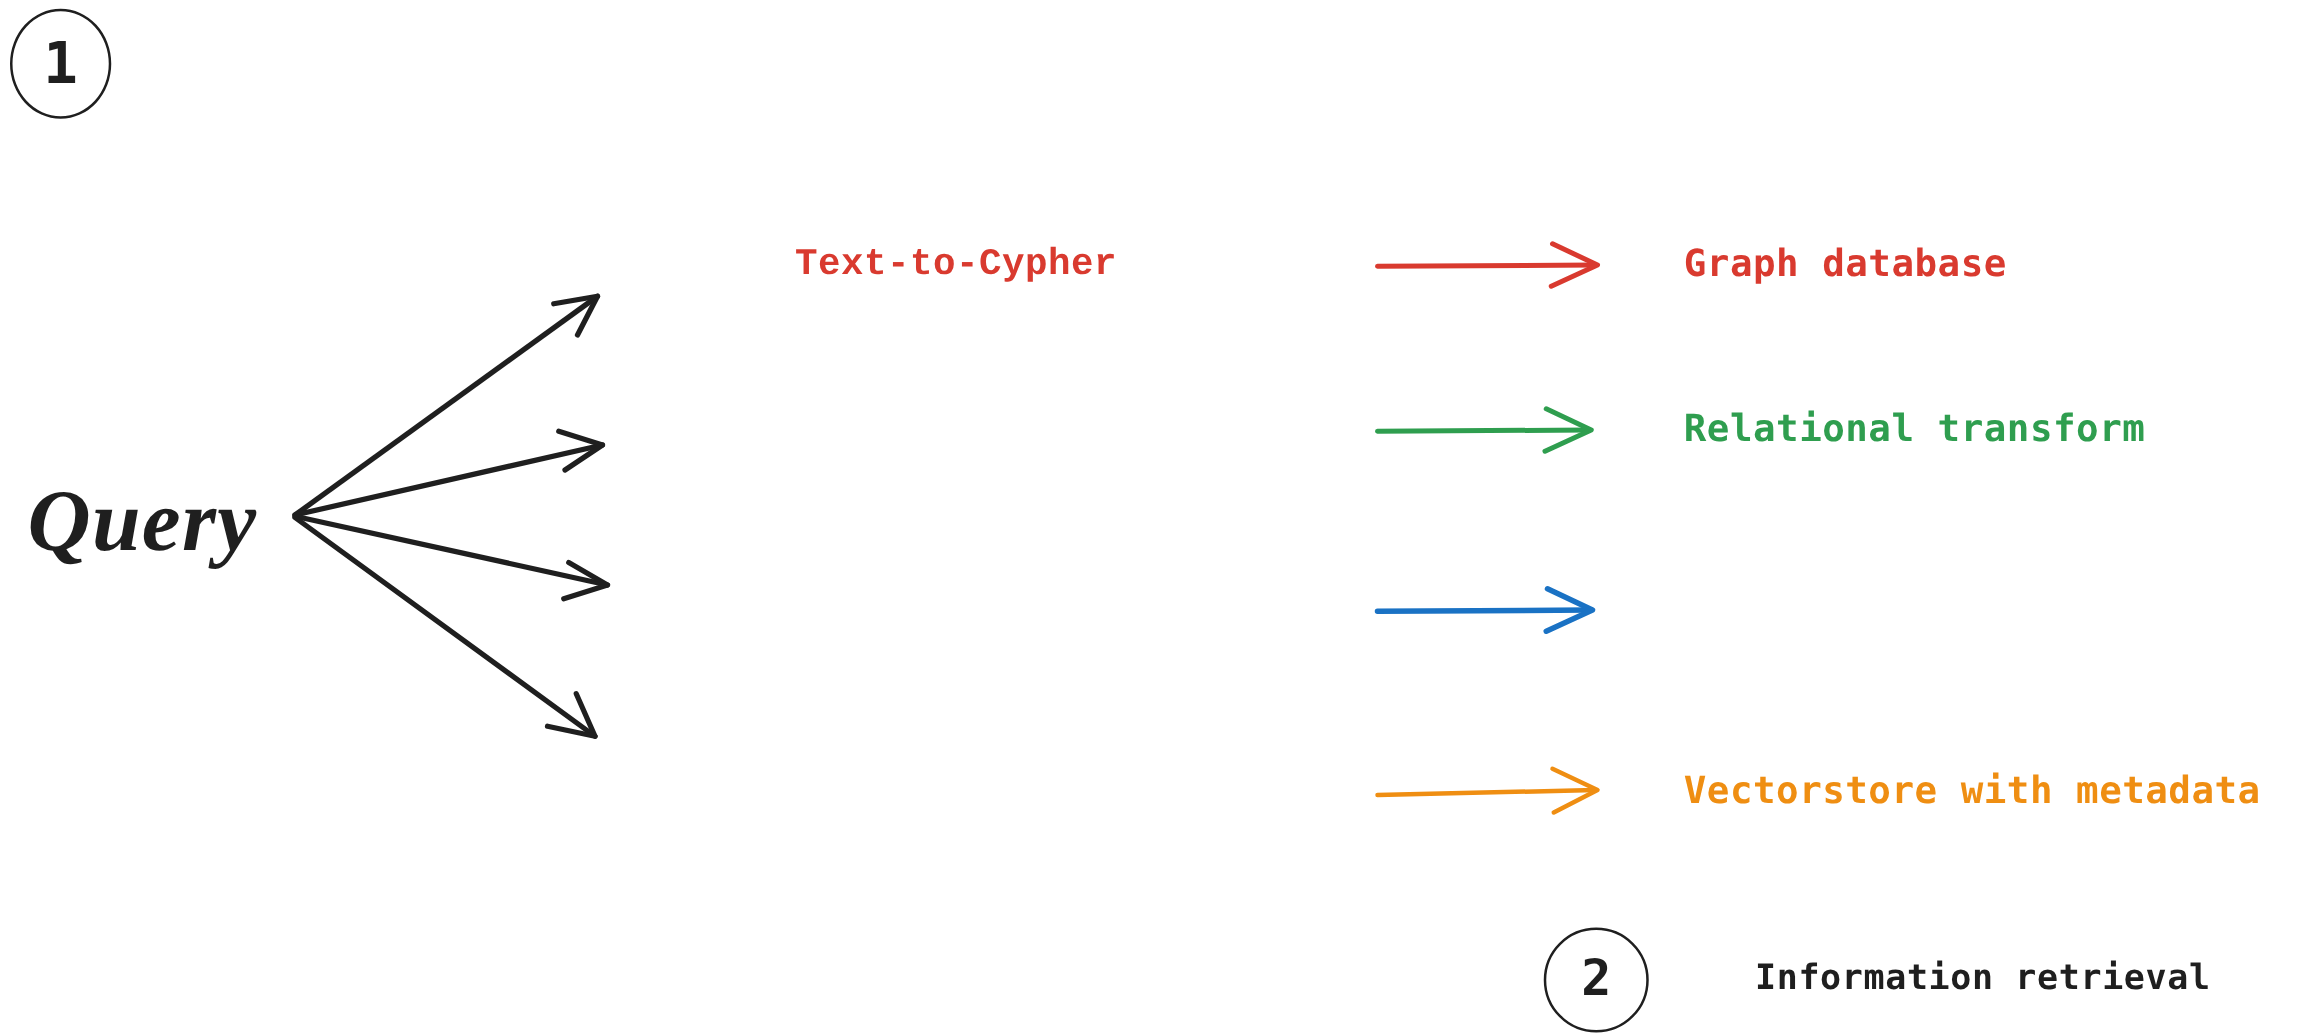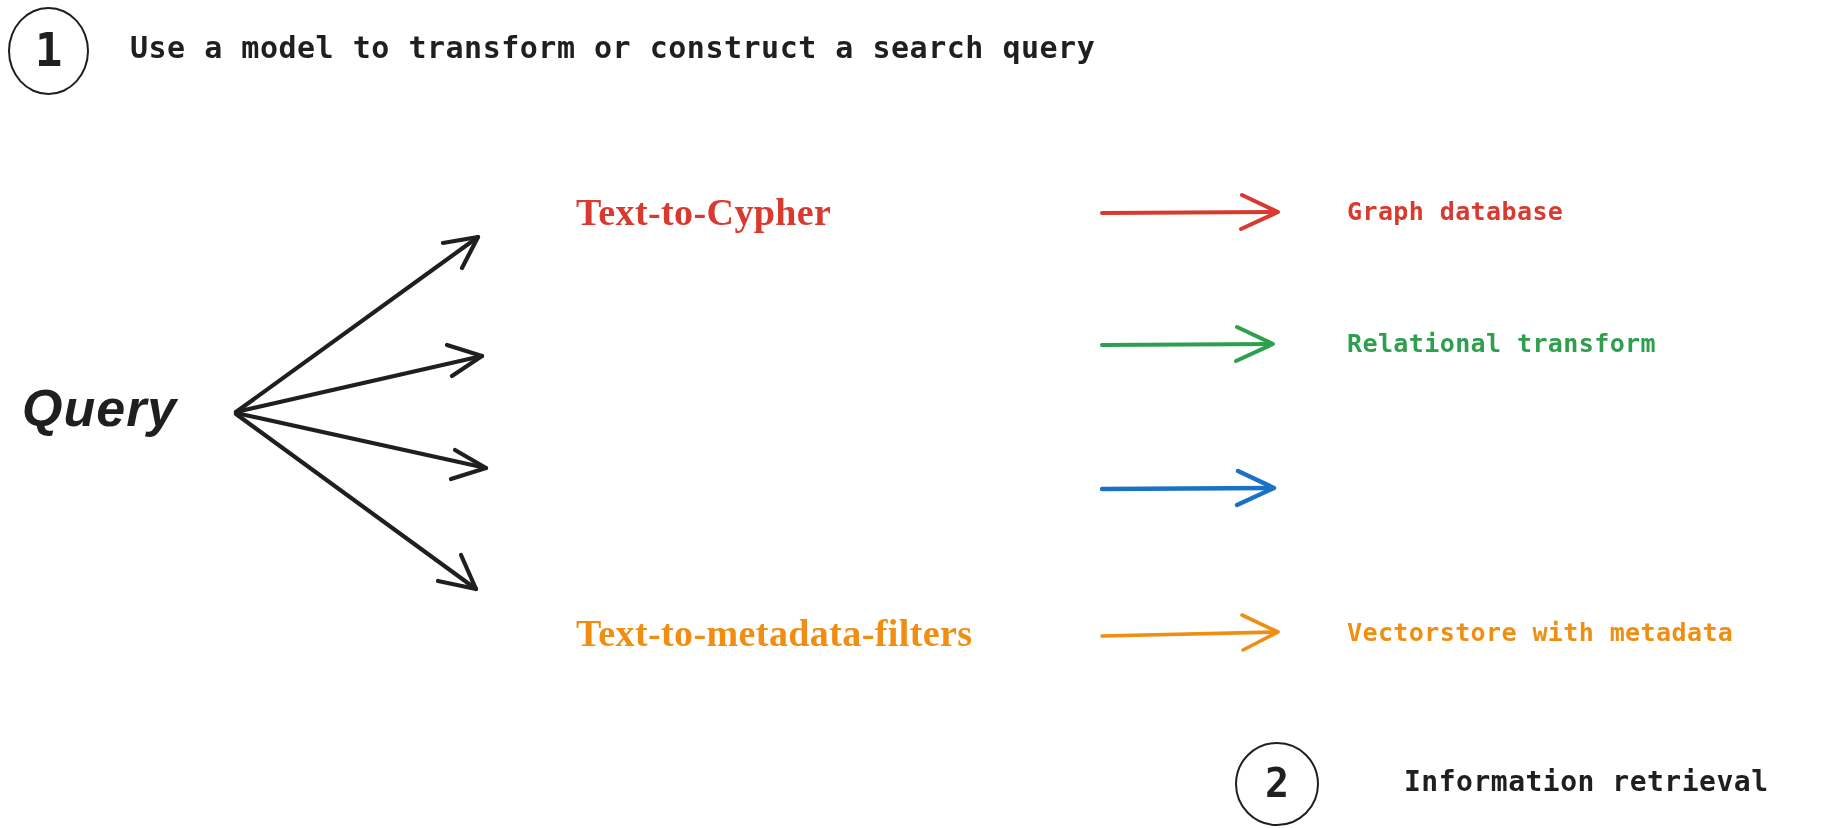--- a/index.html
+++ b/index.html
@@ -69,24 +69,24 @@
     top: 765px;
     font-size: 28px;
     letter-spacing: 0.5px;
   }
 
   
   #query-label {
     position: absolute;
     left: 22px;
     top: 378px;
-    font-family: Liberation Sans, sans-serif;
+    font-family: Liberation Serif, serif;
     font-style: italic;
     font-weight: 700;
-    font-size: 52px;
+    font-size: 70px;
     color: #1f1f1f;
     letter-spacing: 1px;
     white-space: nowrap;
   }
 
   
   #fan-arrows {
     position: absolute;
     left: 0;
     top: 0;
@@ -97,39 +97,39 @@
 
   
   .row {
     position: absolute;
     left: 0;
     width: 1841px;
     height: 56px;
   }
   .method-label {
     position: absolute;
-    left: 576px;
+    left: 636px;
     top: 0;
     height: 56px;
     line-height: 56px;
-    font-family: Liberation Serif, serif;
-    font-weight: 700;
-    font-size: 38px;
+    font-family: Liberation Mono, monospace;
+    font-weight: 700;
+    font-size: 30px;
     letter-spacing: 0.4px;
     white-space: nowrap;
   }
   .target-label {
     position: absolute;
     left: 1347px;
     top: 0;
     height: 56px;
     line-height: 56px;
     font-family: "DejaVu Sans Mono", monospace;
     font-weight: 700;
-    font-size: 25px;
+    font-size: 30px;
     letter-spacing: 0.4px;
     white-space: nowrap;
   }
   .row-arrow {
     position: absolute;
     left: 1096px;
     top: 4px;
     width: 195px;
     height: 48px;
   }
@@ -141,21 +141,20 @@
   #row-3 { top: 605px; }
 </style>
 </head>
 <body>
 
 <div id="canvas">
 
   <div class="step-badge" id="step1-badge">
     <span>1</span>
   </div>
-  <div class="step-caption" id="step1-caption">Use a model to transform or construct a search query</div>
 
   <div id="query-label">Query</div>
 
   <svg id="fan-arrows" viewBox="0 0 1841 828" xmlns="http://www.w3.org/2000/svg">
     <g fill="none" stroke="#1f1f1f" stroke-width="4.2" stroke-linecap="round" stroke-linejoin="round">
 
       <path d="M236,412 L478,237"></path>
       <path d="M443,243 L478,237 L462,268"></path>
 
       <path d="M236,412 L482,356"></path>
@@ -193,21 +192,20 @@
   <div class="row" id="row-2">
     <svg class="row-arrow" viewBox="0 0 195 48" xmlns="http://www.w3.org/2000/svg">
       <g fill="none" stroke="#1a72c4" stroke-width="4.4" stroke-linecap="round" stroke-linejoin="round">
         <path d="M6,25 L176,24"></path>
         <path d="M142,7 L178,24 L141,41"></path>
       </g>
     </svg>
   </div>
 
   <div class="row" id="row-3">
-    <div class="method-label" style="color:#ef8e12">Text-to-metadata-filters</div>
     <svg class="row-arrow" viewBox="0 0 195 48" xmlns="http://www.w3.org/2000/svg">
       <g fill="none" stroke="#ef8e12" stroke-width="3.6" stroke-linecap="round" stroke-linejoin="round">
         <path d="M6,27 L180,23"></path>
         <path d="M146,6 L182,23 L147,41"></path>
       </g>
     </svg>
     <div class="target-label" style="color:#ef8e12">Vectorstore with metadata</div>
   </div>
 
   <div class="step-badge" id="step2-badge">

